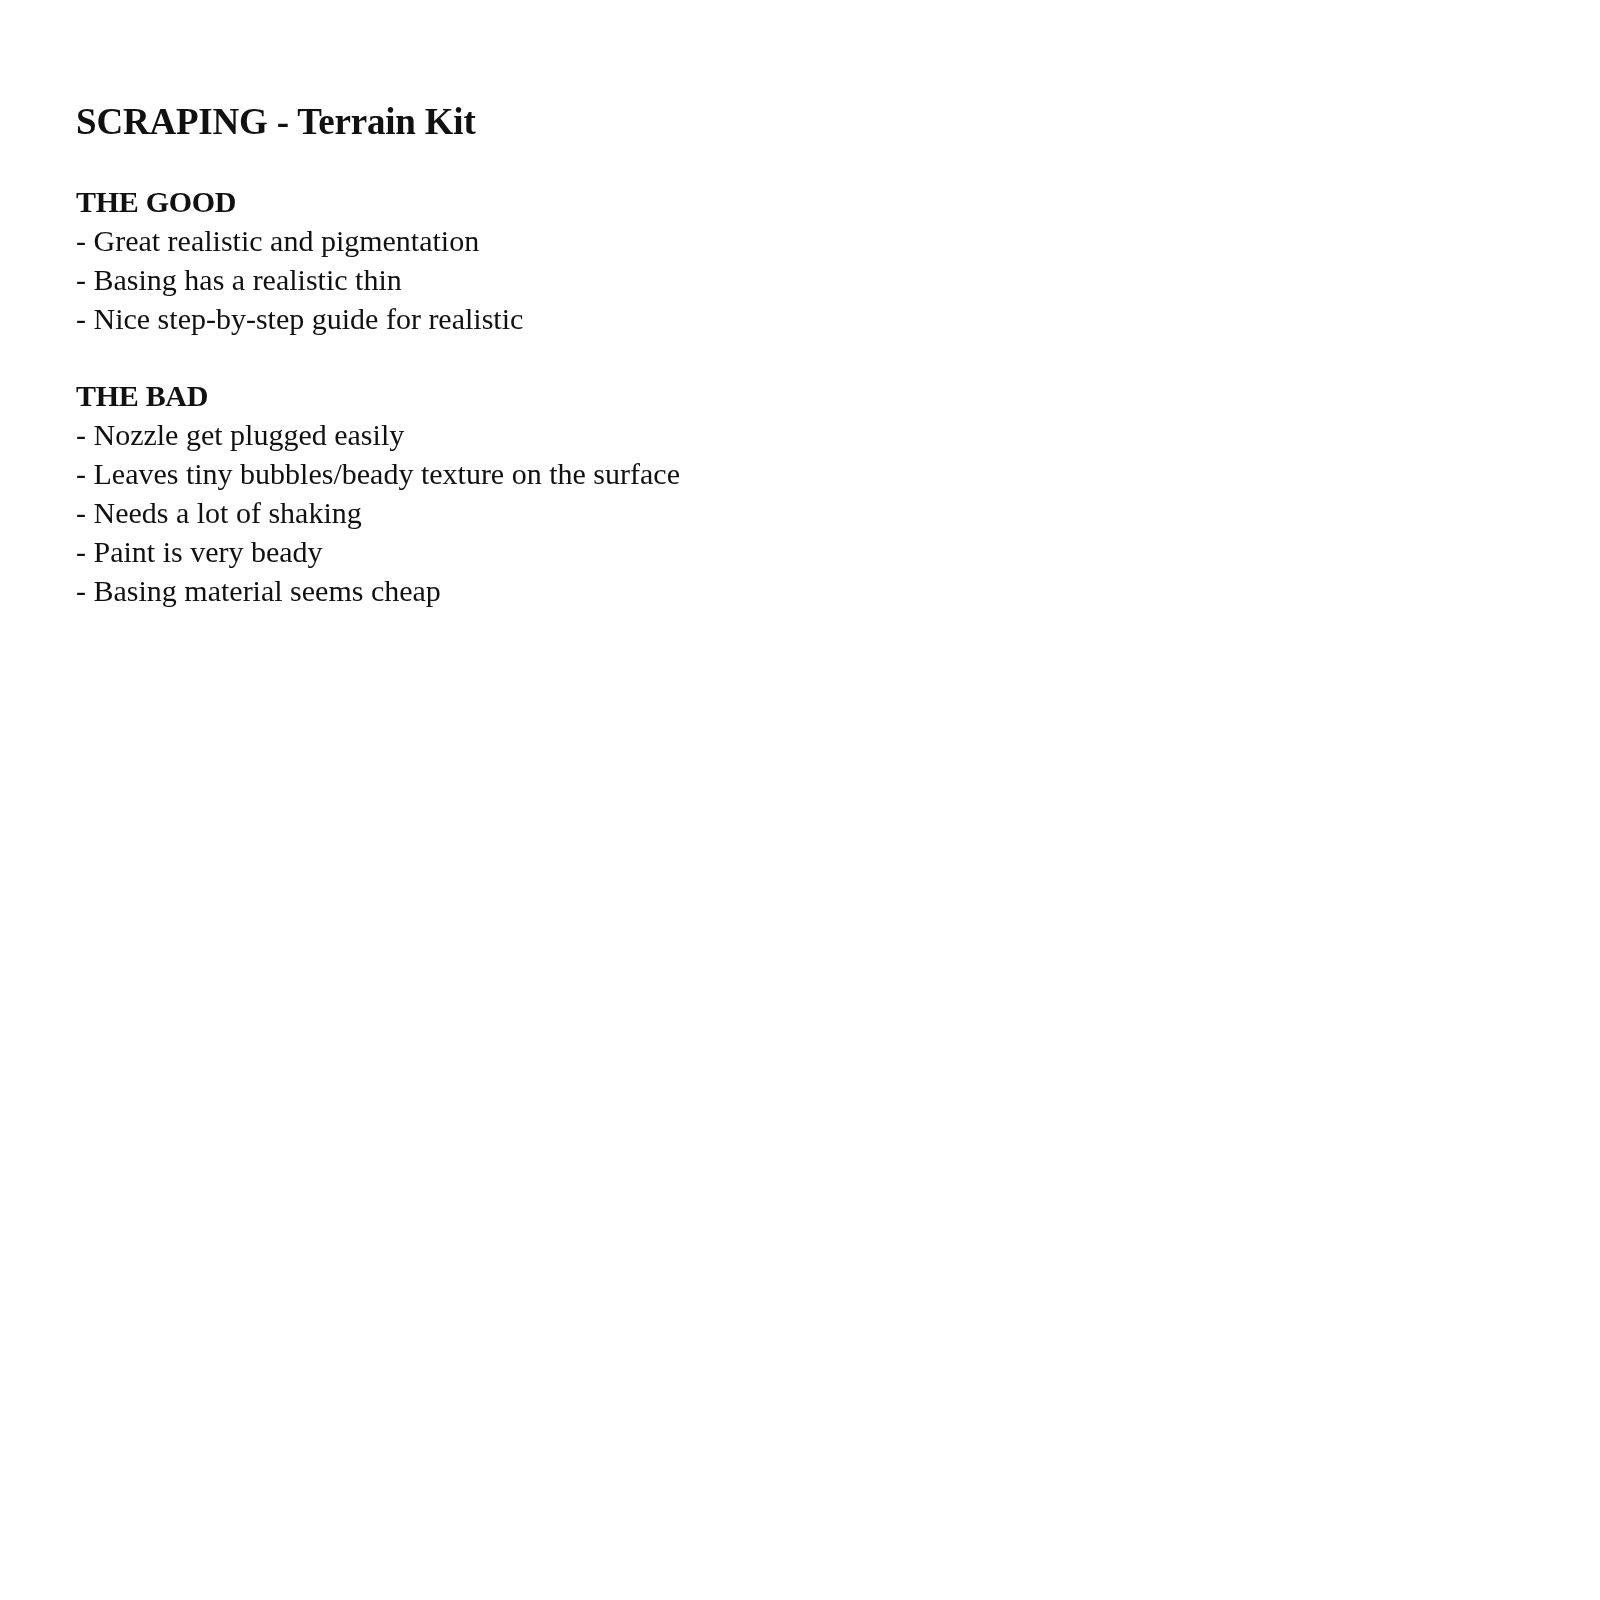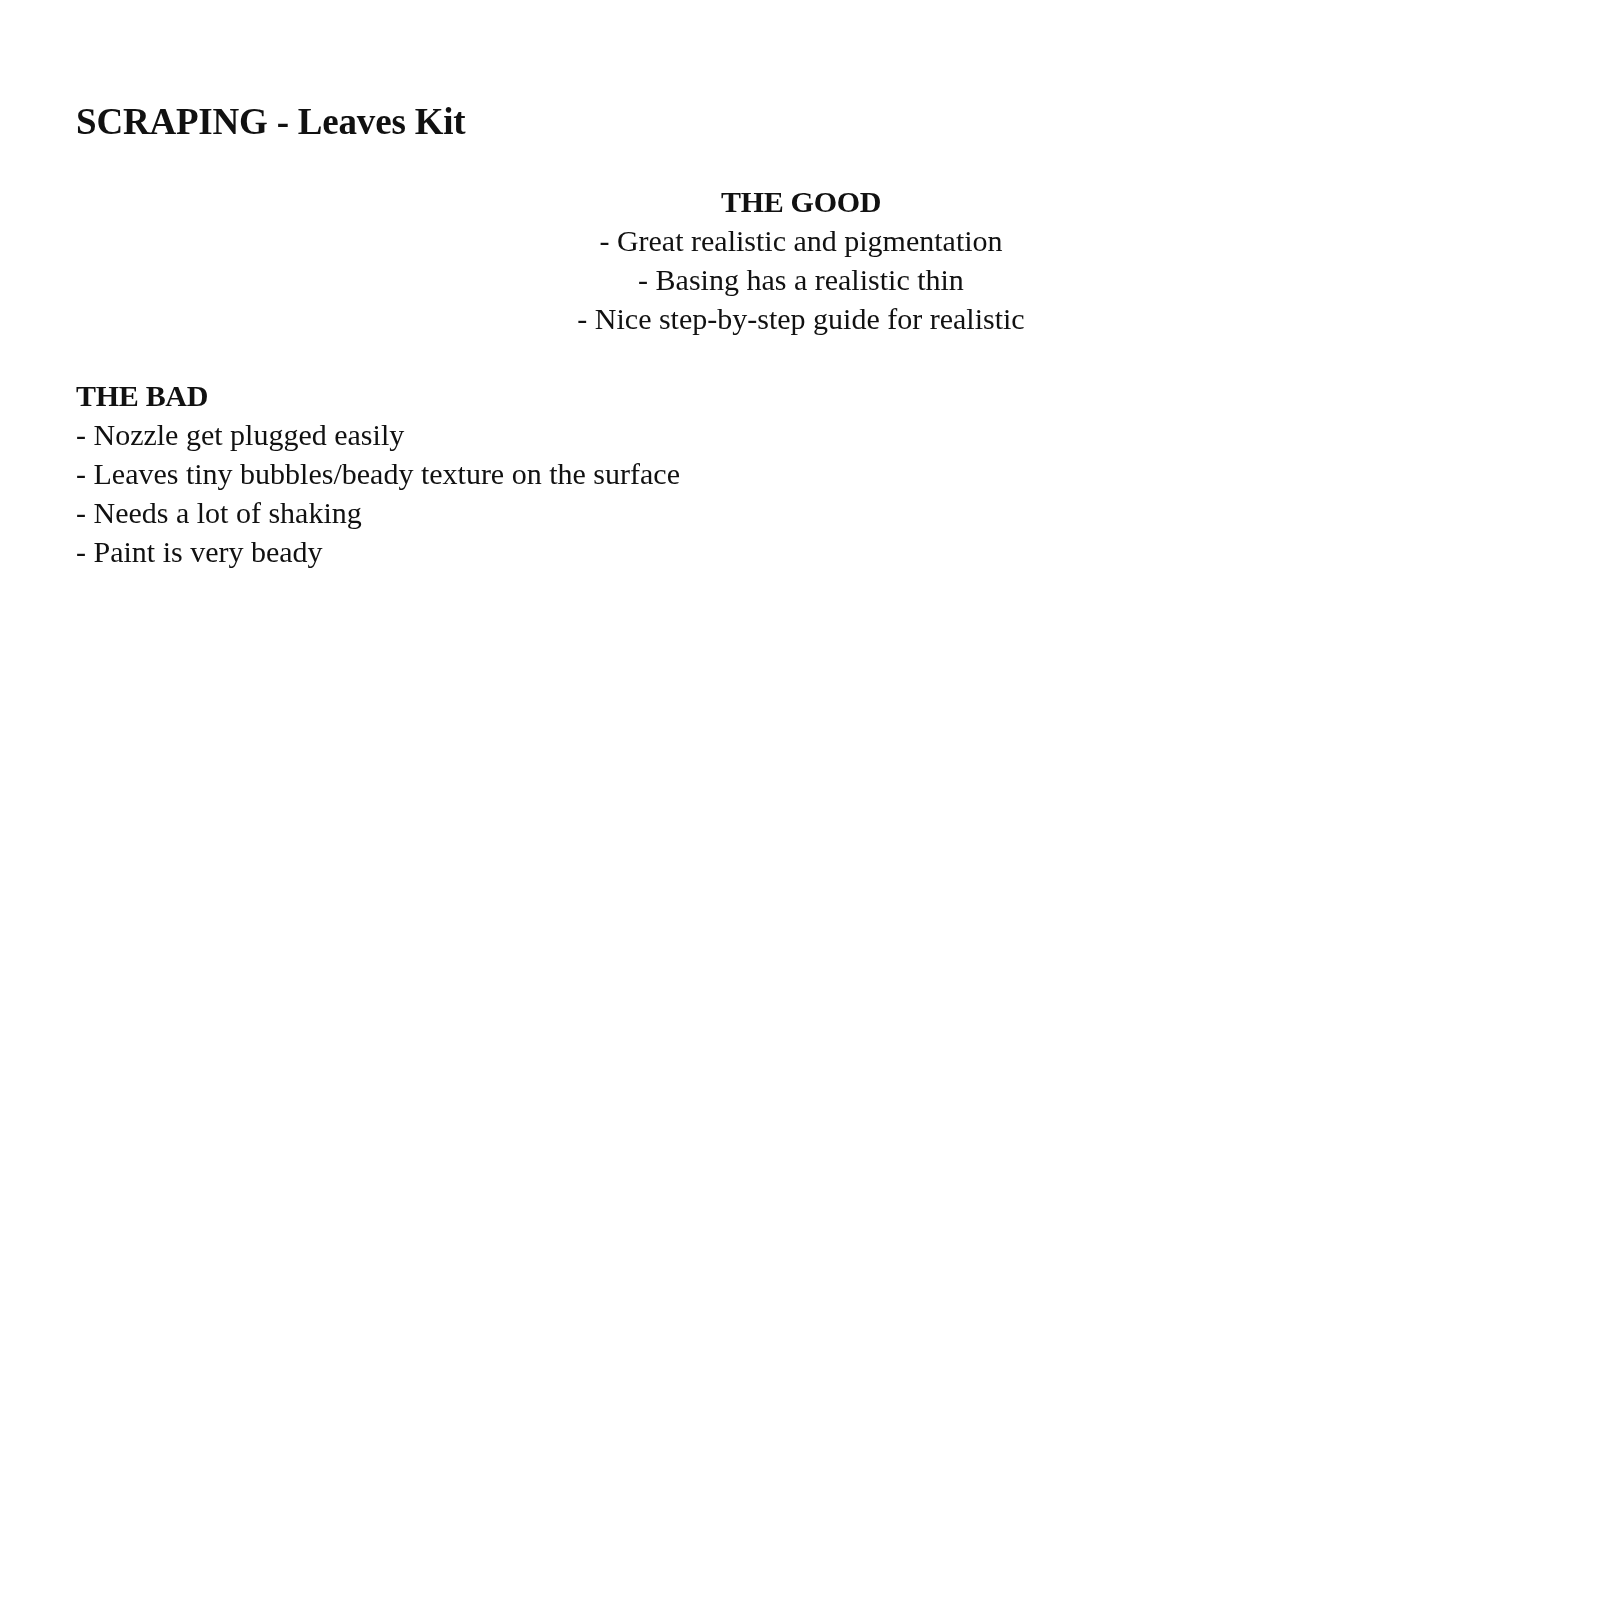--- a/index.html
+++ b/index.html
@@ -26,21 +26,20 @@
       font-weight: bold;
       line-height: 44px;
       margin: 0;
       letter-spacing: -0.2px;
     }
     .section {
       margin: 0;
     }
     .section-good {
       margin-top: 38px;
-      text-align: center;
     }
     .section-bad {
       margin-top: 37px;
     }
     .section-heading {
       font-size: 30px;
       font-weight: bold;
       line-height: 39px;
       margin: 0;
       letter-spacing: -0.3px;
@@ -54,33 +53,34 @@
       font-size: 30px;
       line-height: 39.2px;
       margin: 0;
       white-space: nowrap;
     }
   </style>
 </head>
 <body>
 
 <div class="page">
-  <h1 class="title">SCRAPING - Leaves Kit</h1>
+  <h1 class="title">SCRAPING - Terrain Kit</h1>
 
   <section class="section section-good">
     <h2 class="section-heading">THE GOOD</h2>
     <ul class="item-list">
       <li class="item">- Great realistic and pigmentation</li>
       <li class="item">- Basing has a realistic thin</li>
       <li class="item">- Nice step-by-step guide for realistic</li>
     </ul>
   </section>
 
   <section class="section section-bad">
     <h2 class="section-heading">THE BAD</h2>
     <ul class="item-list">
       <li class="item">- Nozzle get plugged easily</li>
       <li class="item">- Leaves tiny bubbles/beady texture on the surface</li>
       <li class="item">- Needs a lot of shaking</li>
       <li class="item">- Paint is very beady</li>
+      <li class="item">- Basing material seems cheap</li>
     </ul>
   </section>
 </div>
 
 </body></html>

